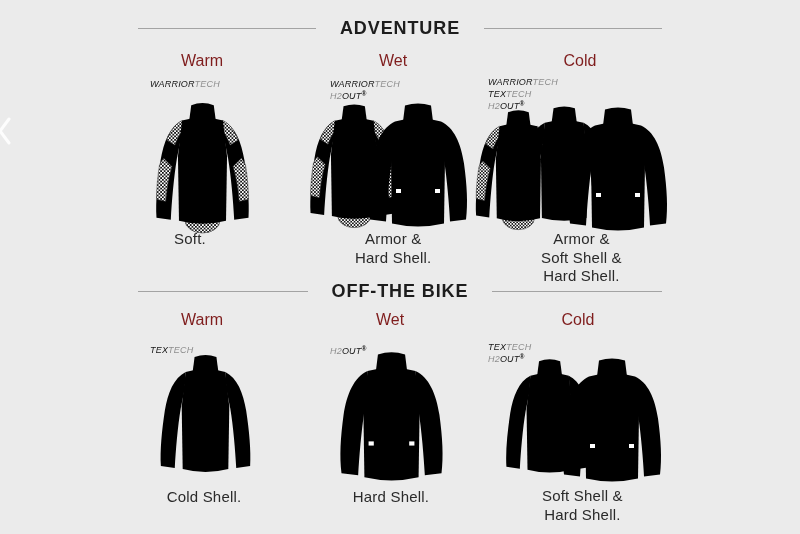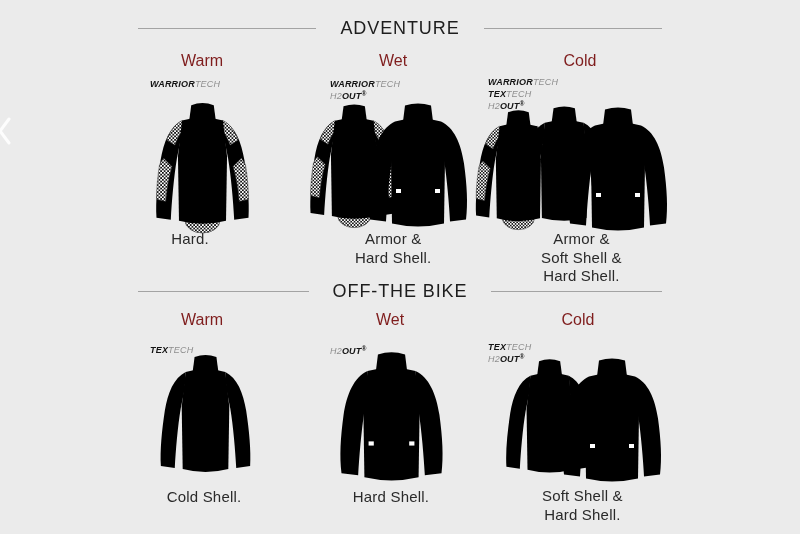--- a/index.html
+++ b/index.html
@@ -2,24 +2,24 @@
 <html><head>
 <meta charset="utf-8">
 <style>
   html,body{margin:0;padding:0;background:#ebebeb;}
   .canvas{
     position:relative;width:800px;height:534px;background:#ebebeb;
     font-family:"Liberation Sans",sans-serif;color:#1d1d1d;overflow:hidden;
   }
   .sec-header{position:absolute;left:138px;width:524px;height:22px;display:flex;align-items:center;}
   .sec-header .rule{flex:1;height:1px;background:#a3a3a3;}
-  .sec-title{margin:0 24px;font-size:18px;font-weight:400;letter-spacing:0.9px;color:#1d1d1d;white-space:nowrap;}
+  .sec-title{margin:0 24px;font-size:18px;font-weight:700;letter-spacing:0.9px;color:#1d1d1d;white-space:nowrap;}
   .cond{position:absolute;width:120px;text-align:center;font-size:16px;font-weight:500;color:#7f1d1d;}
   .tech-block{position:absolute;font-size:9px;line-height:12px;font-style:italic;letter-spacing:0.2px;white-space:nowrap;}
-  .tech-block .tb{font-weight:bold;color:#141414;}
+  .tech-block .tb{font-weight:normal;color:#141414;}
   .tech-block .tl{font-weight:normal;color:#8e8e8e;text-align:right;}
   .tech-block .sup{font-weight:bold;color:#141414;font-size:6.5px;position:relative;top:-3px;}
   .caption{position:absolute;font-size:15px;line-height:18.5px;color:#2a2a2a;letter-spacing:0.2px;text-align:center;}
   .caption.center{text-align:center;}
   .jacket{position:absolute;}
   .carousel-prev{position:absolute;left:-3px;top:116px;width:16px;height:30px;cursor:pointer;opacity:0.9;}
 </style>
 </head>
 <body>
 
@@ -120,21 +120,21 @@
     <use href="#jk-hard" transform="translate(58,1)"></use>
   </svg>
 
   <svg class="jacket" style="left:468px;top:102px;" width="210" height="136" viewBox="0 0 210 135">
     <use href="#jk-armor" transform="translate(-6,4) scale(0.94)"></use>
     <use href="#jk-soft" transform="translate(38,0) scale(0.97)"></use>
     <use href="#jk-hard" transform="translate(90,3)"></use>
   </svg>
 
   <div class="caption center" style="left:140px;top:230px;width:100px;">
-    <div>Hard.</div>
+    <div>Soft.</div>
   </div>
   <div class="caption" style="left:355px;top:230px;">
     <div>Armor &amp;</div>
     <div>Hard Shell.</div>
   </div>
   <div class="caption" style="left:541px;top:230px;">
     <div>Armor &amp;</div>
     <div>Soft Shell &amp;</div>
     <div>Hard Shell.</div>
   </div>

